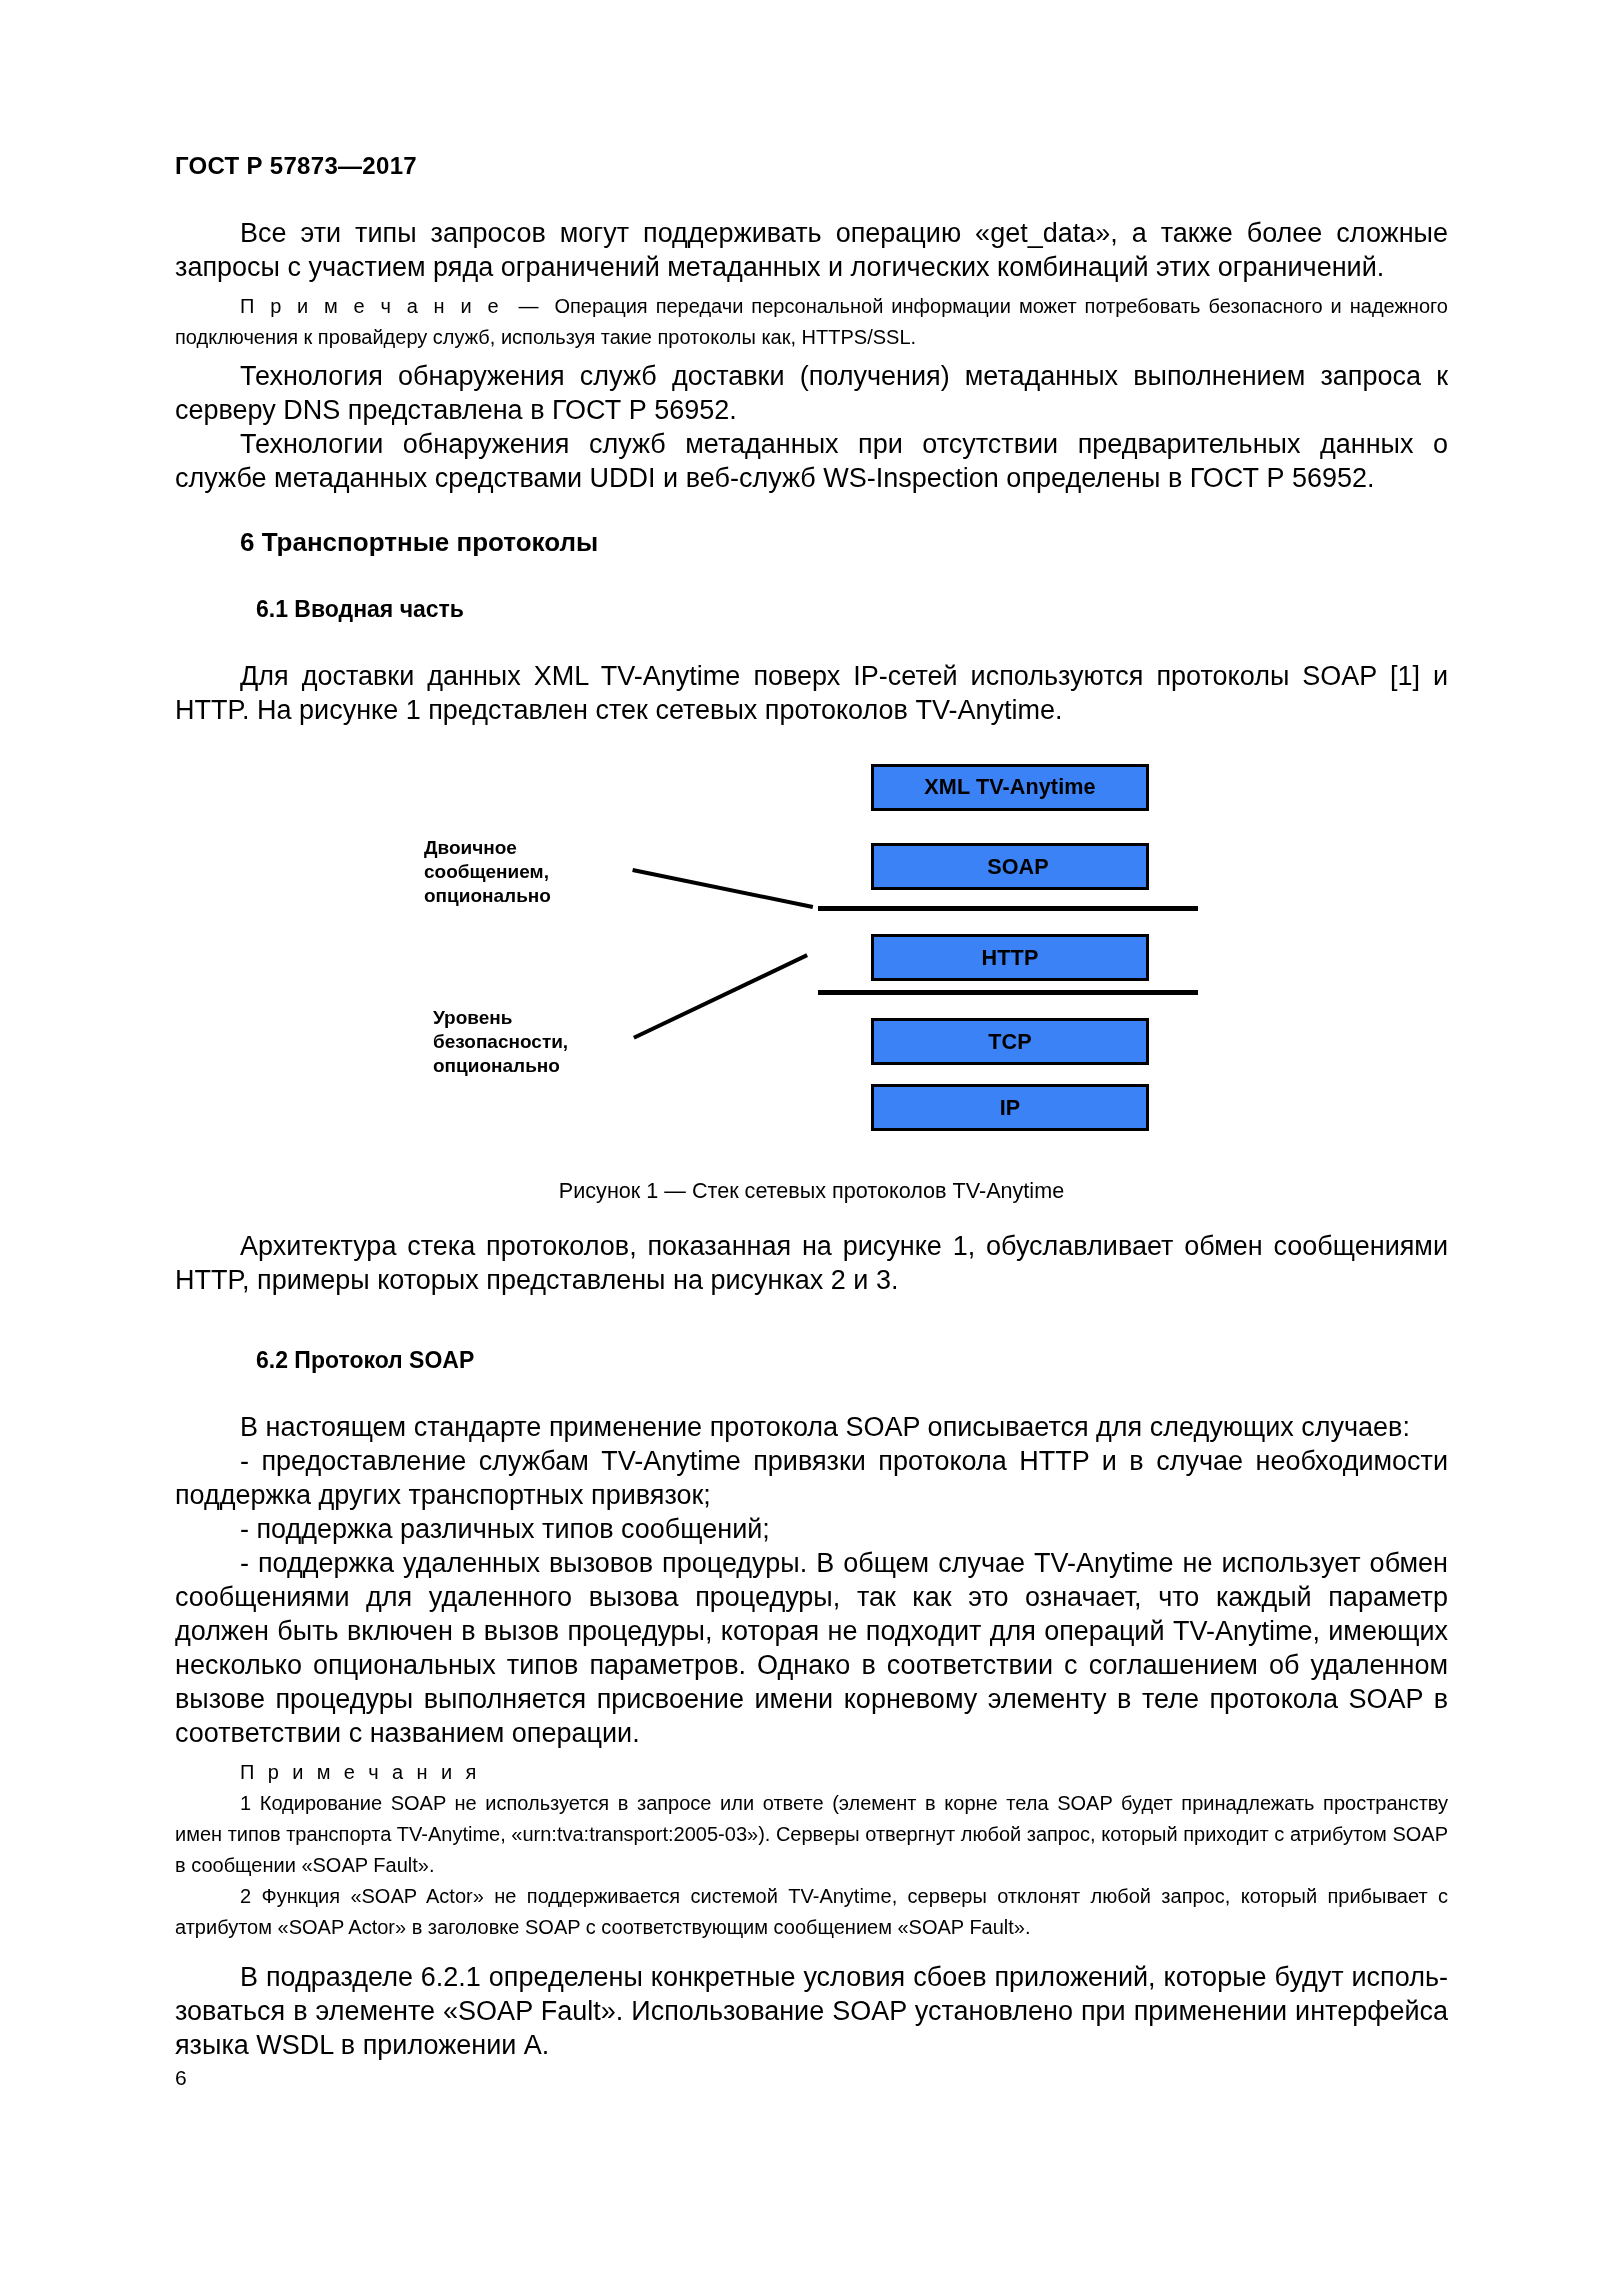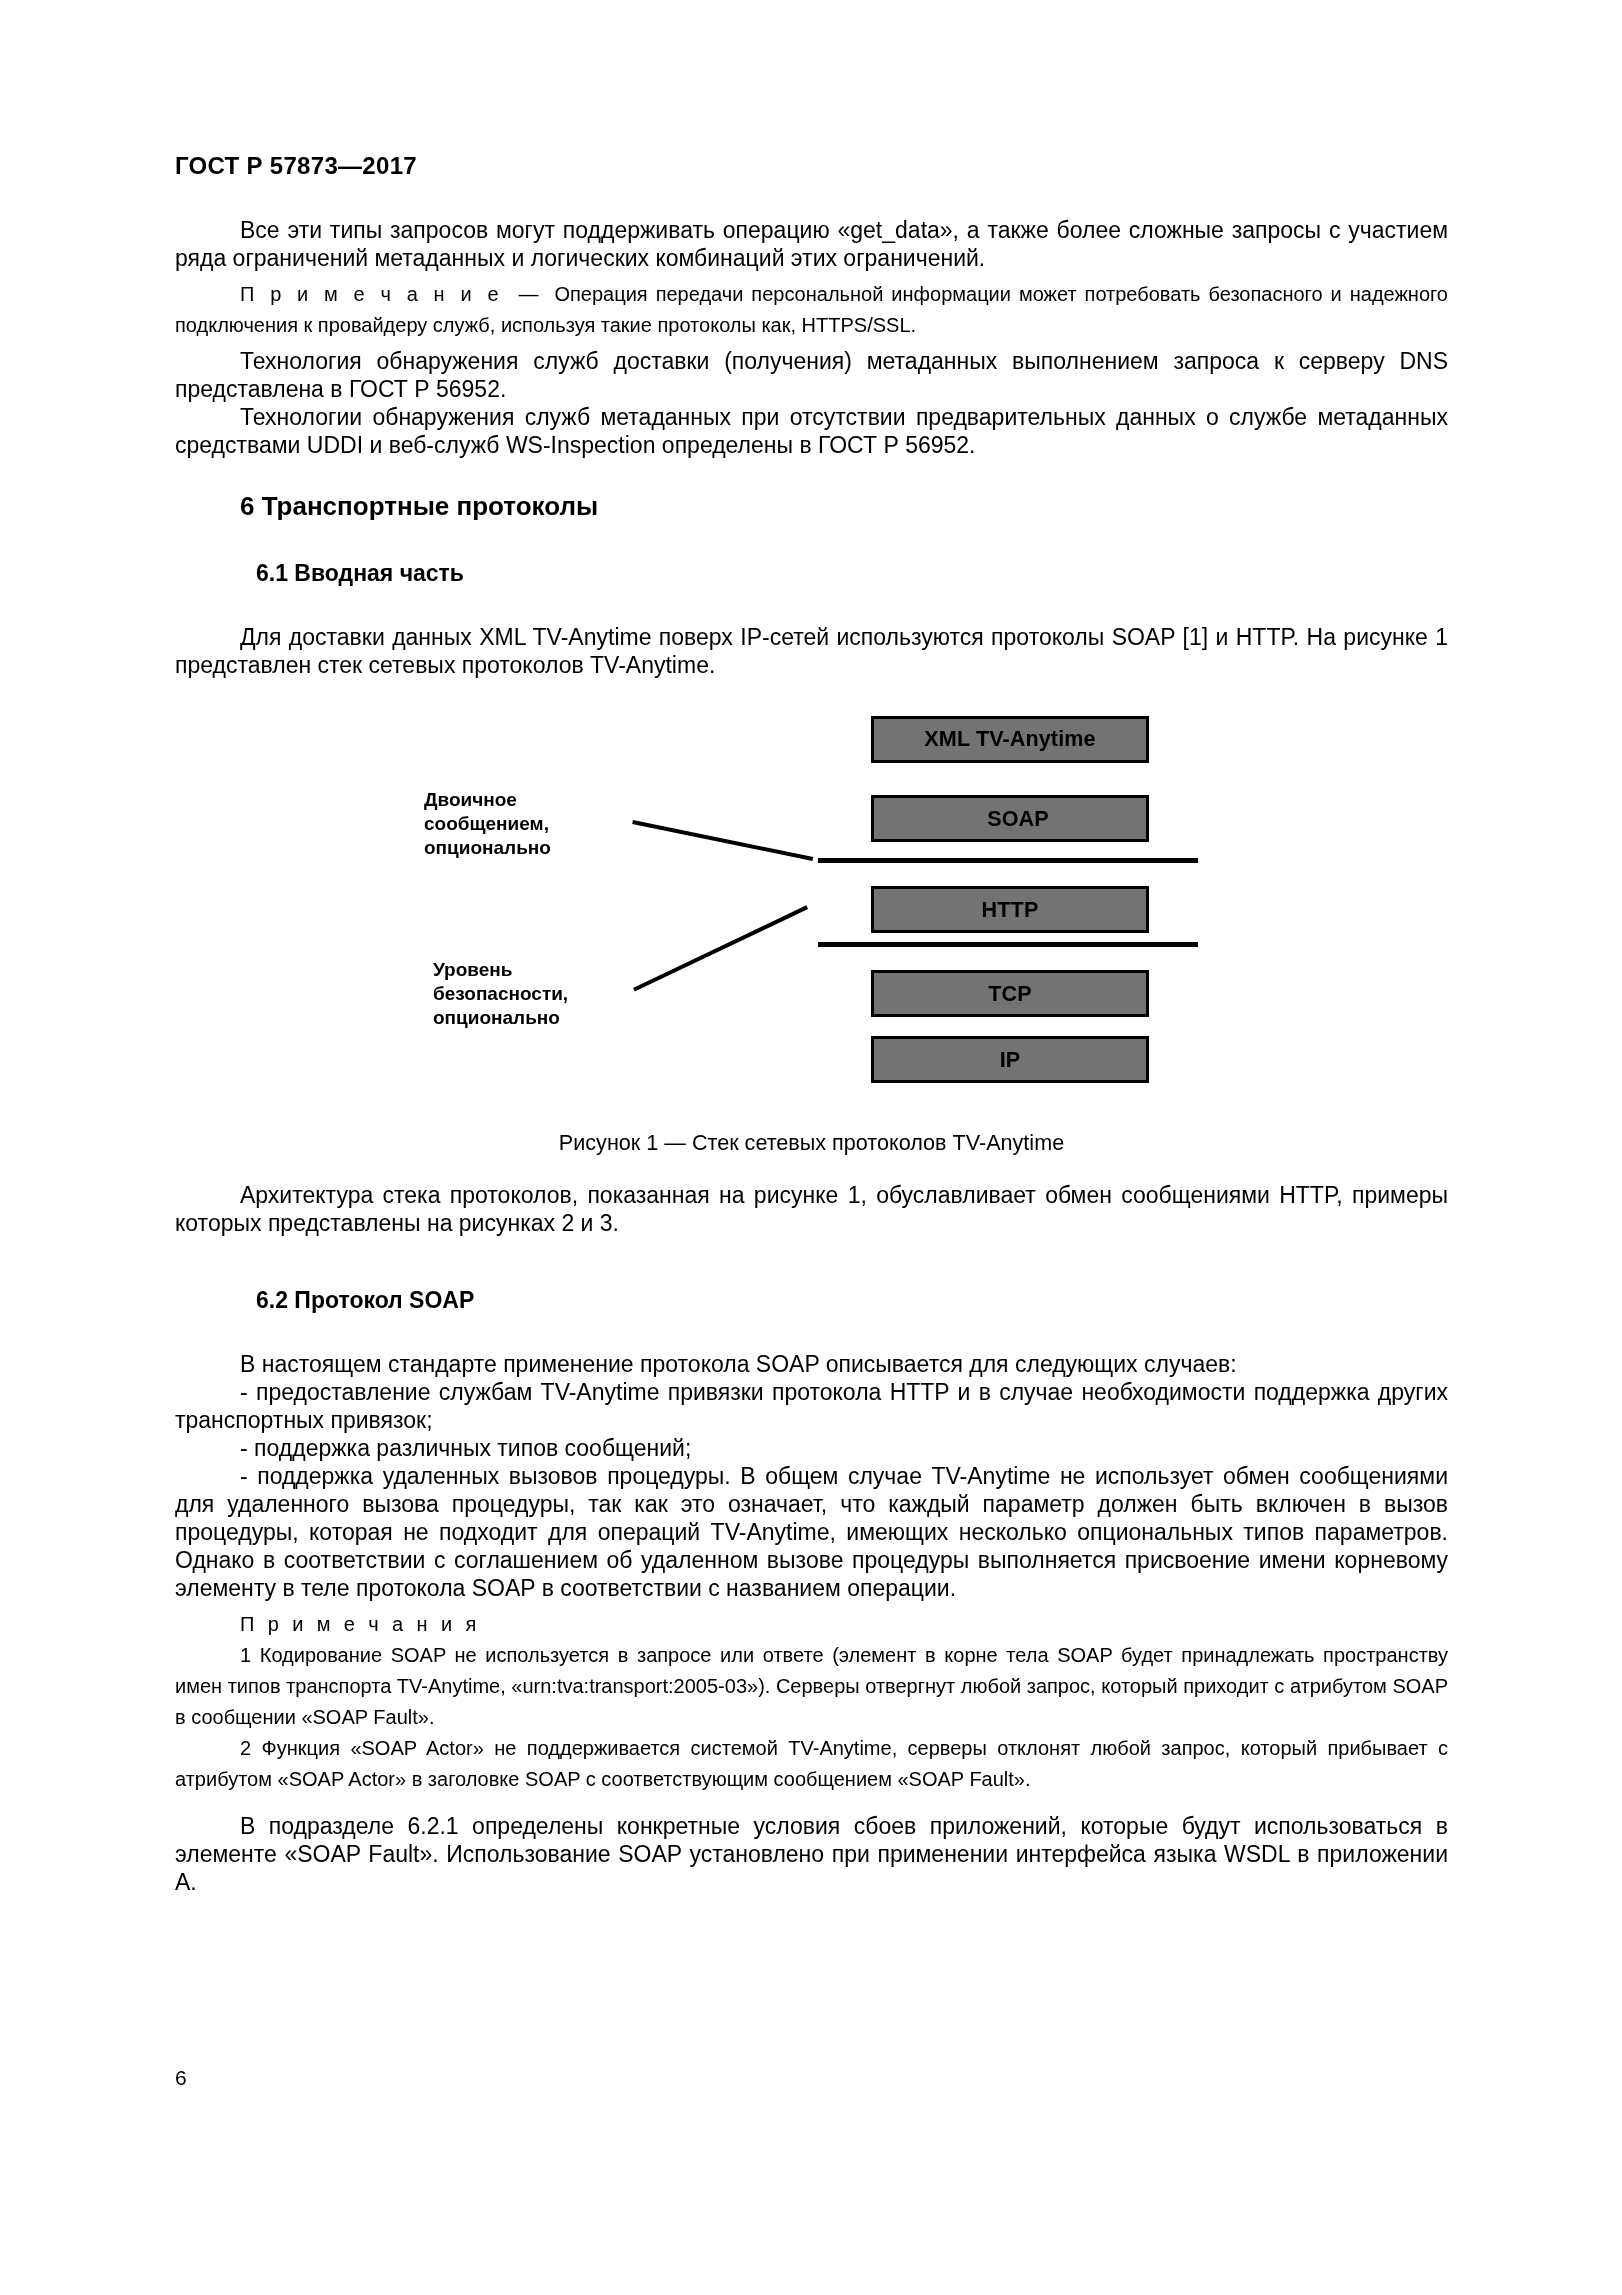--- a/index.html
+++ b/index.html
@@ -32,22 +32,22 @@
   
   .content {
     position: absolute;
     left: 175px;
     top: 216px;
     width: 1273px;
   }
 
   p {
     margin: 0;
-    font-size: 23px;
-    line-height: 28px;
+    font-size: 27px;
+    line-height: 34px;
     text-align: justify;
     text-justify: inter-word;
     hyphens: manual;
   }
   p.ind { text-indent: 65px; }
 
   .gap-sm { height: 6.5px; }
   .gap-md { height: 17px; }
   .gap-lg { height: 30px; }
 
@@ -80,21 +80,21 @@
   
   .figure {
     position: relative;
     width: 1273px;
     height: 406px;
   }
   .stack-box {
     position: absolute;
     box-sizing: border-box;
     border: 3.3px solid #000;
-    background: #737373;
+    background: #3b82f6;
     width: 278px;
     height: 47px;
     left: 696px;
     display: flex;
     align-items: center;
     justify-content: center;
     font-size: 21.6px;
     font-weight: bold;
     letter-spacing: 0.1px;
   }

